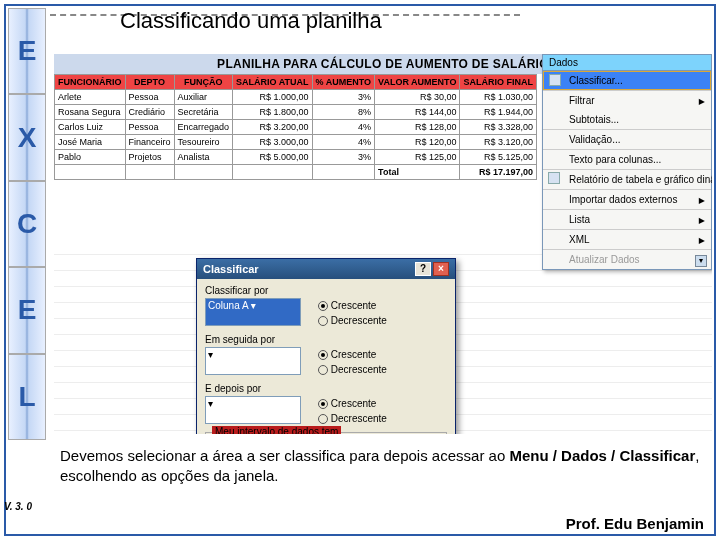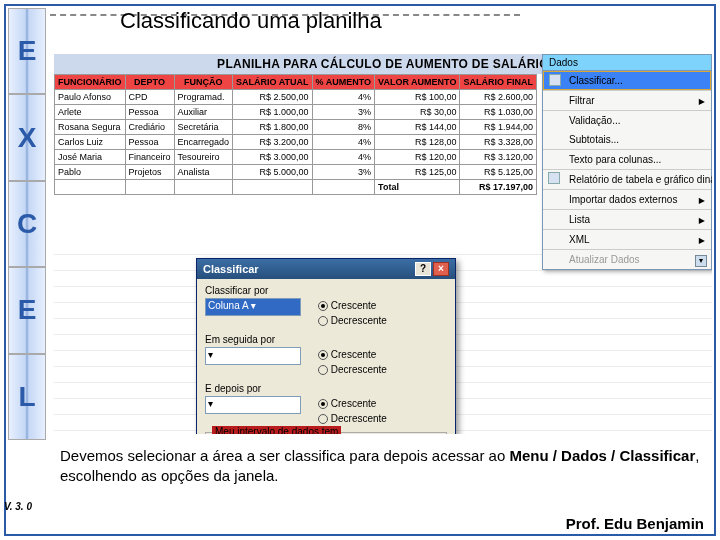--- a/index.html
+++ b/index.html
@@ -25,21 +25,21 @@
   .menu-icon { position: absolute; left: 5px; top: 2px; width: 12px; height: 12px; background:#d6e2f2; border:1px solid #8aa; }
   .menu-close { position:absolute; right:4px; bottom:2px; width:12px; height:12px; background:#cde; border:1px solid #789; font-size:8px; text-align:center; line-height:10px; }
   .dialog { position: absolute; left: 142px; top: 204px; width: 260px; background: #ece9d8; border: 1px solid #0a246a; box-shadow: 3px 3px 6px rgba(0,0,0,.4); z-index: 20; font-size: 10px; }
   .dlg-title { background: linear-gradient(#3b6ea5,#274f7c); color: #fff; padding: 3px 6px; font-size: 11px; font-weight: bold; display: flex; align-items: center; }
   .dlg-title .spacer { flex: 1; }
   .dlg-btn { width: 16px; height: 14px; background: #e8e4d8; border: 1px solid #fff; margin-left: 2px; font-size: 10px; text-align: center; line-height: 12px; color: #000; }
   .dlg-btn.close { background: #e06050; color: #fff; border-color: #a03020; }
   .dlg-body { padding: 6px 8px 8px; }
   .dlg-row { margin-bottom: 6px; }
   .dlg-label { font-size: 10px; margin-bottom: 2px; display: block; }
-  .dlg-select { width: 96px; height: 18px; border: 1px solid #7f9db9; background: #fff; font-size: 10px; padding: 1px 2px; display: inline-block; }
+  .dlg-select { width: 96px; height: 28px; border: 1px solid #7f9db9; background: #fff; font-size: 10px; padding: 1px 2px; display: inline-block; }
   .dlg-select.sel { background: #316ac5; color: #fff; }
   .radio-group { display: inline-block; vertical-align: top; margin-left: 14px; font-size: 10px; }
   .radio-line { line-height: 15px; }
   .radio { display: inline-block; width: 10px; height: 10px; border: 1px solid #555; border-radius: 50%; vertical-align: middle; margin-right: 3px; position: relative; }
   .radio.on::after { content: ""; position: absolute; inset: 2px; background: #000; border-radius: 50%; }
   .fieldset { border: 1px solid #aaa; padding: 6px 6px 6px 6px; position: relative; margin-top: 4px; }
   .fieldset .legend { position: absolute; top: -7px; left: 6px; background: #b91c1c; padding: 0 3px; font-size: 10px; }
   .caption { position: absolute; left: 60px; right: 10px; top: 446px; font-size: 15px; line-height: 1.35; z-index: 4; }
   .version { position: absolute; left: 4px; bottom: 28px; font-size: 10px; font-style: italic; font-weight: bold; z-index: 40; }
   .prof { position: absolute; right: 16px; bottom: 8px; font-size: 15px; font-weight: bold; z-index: 4; }
@@ -69,29 +69,20 @@
         <tr>
       <th>FUNCIONÁRIO</th>
       <th>DEPTO</th>
       <th>FUNÇÃO</th>
       <th>SALÁRIO ATUAL</th>
       <th>% AUMENTO</th>
       <th>VALOR AUMENTO</th>
       <th>SALÁRIO FINAL</th>
     </tr>
     <tr>
-          <td>Paulo Afonso</td>
-          <td>CPD</td>
-          <td>Programad.</td>
-          <td class="num">R$ 2.500,00</td>
-          <td class="num">4%</td>
-          <td class="num">R$ 100,00</td>
-          <td class="num">R$ 2.600,00</td>
-        </tr>
-    <tr>
           <td>Arlete</td>
           <td>Pessoa</td>
           <td>Auxiliar</td>
           <td class="num">R$ 1.000,00</td>
           <td class="num">3%</td>
           <td class="num">R$ 30,00</td>
           <td class="num">R$ 1.030,00</td>
         </tr>
     <tr>
           <td>Rosana Segura</td>
@@ -138,22 +129,22 @@
           <td>Total</td>
           <td class="num">R$ 17.197,00</td>
         </tr>
   </tbody>
     </table>
 
   <div class="menu">
     <div class="menu-tab">Dados</div>
     <div class="menu-item hl"><span class="menu-icon"></span><span>Classificar...</span></div>
     <div class="menu-item sep"><span>Filtrar</span><span class="arrow">▶</span></div>
+    <div class="menu-item"><span>Subtotais...</span></div>
     <div class="menu-item sep"><span>Validação...</span></div>
-    <div class="menu-item"><span>Subtotais...</span></div>
     <div class="menu-item sep"><span>Texto para colunas...</span></div>
     <div class="menu-item sep"><span class="menu-icon"></span><span>Relatório de tabela e gráfico dinâmicos...</span></div>
     <div class="menu-item sep"><span>Importar dados externos</span><span class="arrow">▶</span></div>
     <div class="menu-item sep"><span>Lista</span><span class="arrow">▶</span></div>
     <div class="menu-item sep"><span>XML</span><span class="arrow">▶</span></div>
     <div class="menu-item sep" style="color:#999"><span>Atualizar Dados</span></div>
     <div class="menu-close">▾</div>
   </div>
 
   <div class="dialog">

